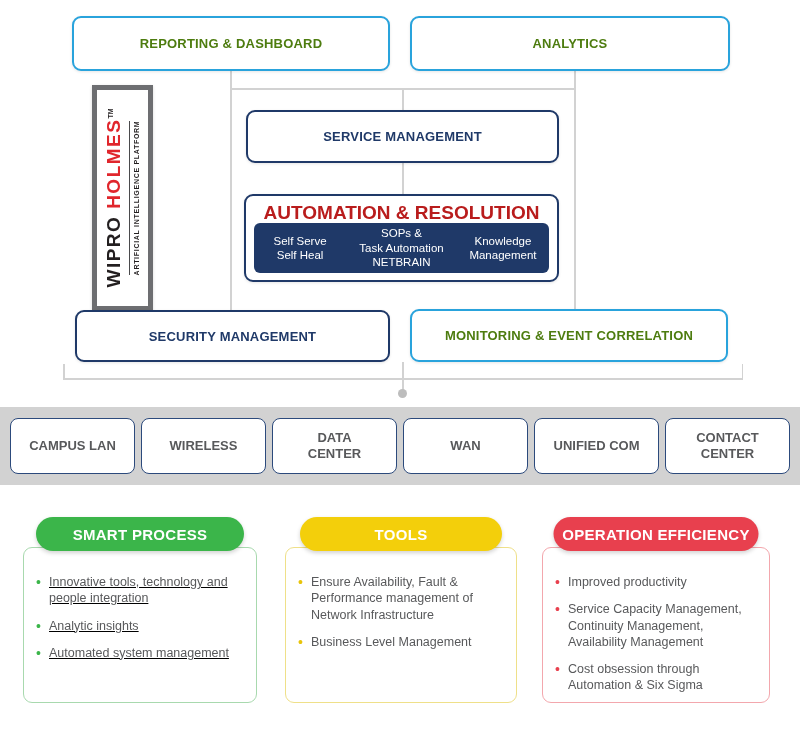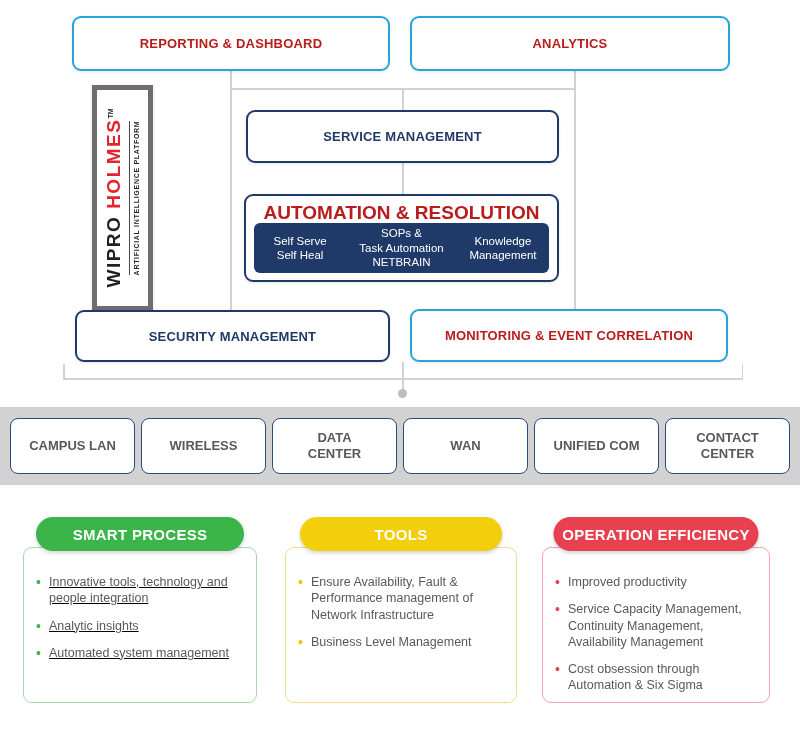--- a/index.html
+++ b/index.html
@@ -9,21 +9,21 @@
     font-family:"Liberation Sans", sans-serif; overflow:hidden;
   }
 
   
   .node {
     position:absolute; display:flex; align-items:center; justify-content:center;
     background:#fff; border-radius:9px; text-align:center;
     font-weight:bold; font-size:13px; letter-spacing:.2px;
     box-shadow:0 1px 3px rgba(0,0,0,.10);
   }
-  .node.blue { border:2px solid #29a3dc; color:#b91c1c; }
+  .node.blue { border:2px solid #29a3dc; color:#4d7c0f; }
   .node.navy { border:2px solid #1f3968; color:#1f3968; }
 
   
   .automation {
     position:absolute; left:244px; top:194px; width:315px; height:88px;
     background:#fff; border:2px solid #1f3968; border-radius:9px;
     box-shadow:0 1px 3px rgba(0,0,0,.10);
   }
   .automation .title {
     margin-top:6px; text-align:center; font-weight:bold; font-size:19px; color:#b91c1c;

